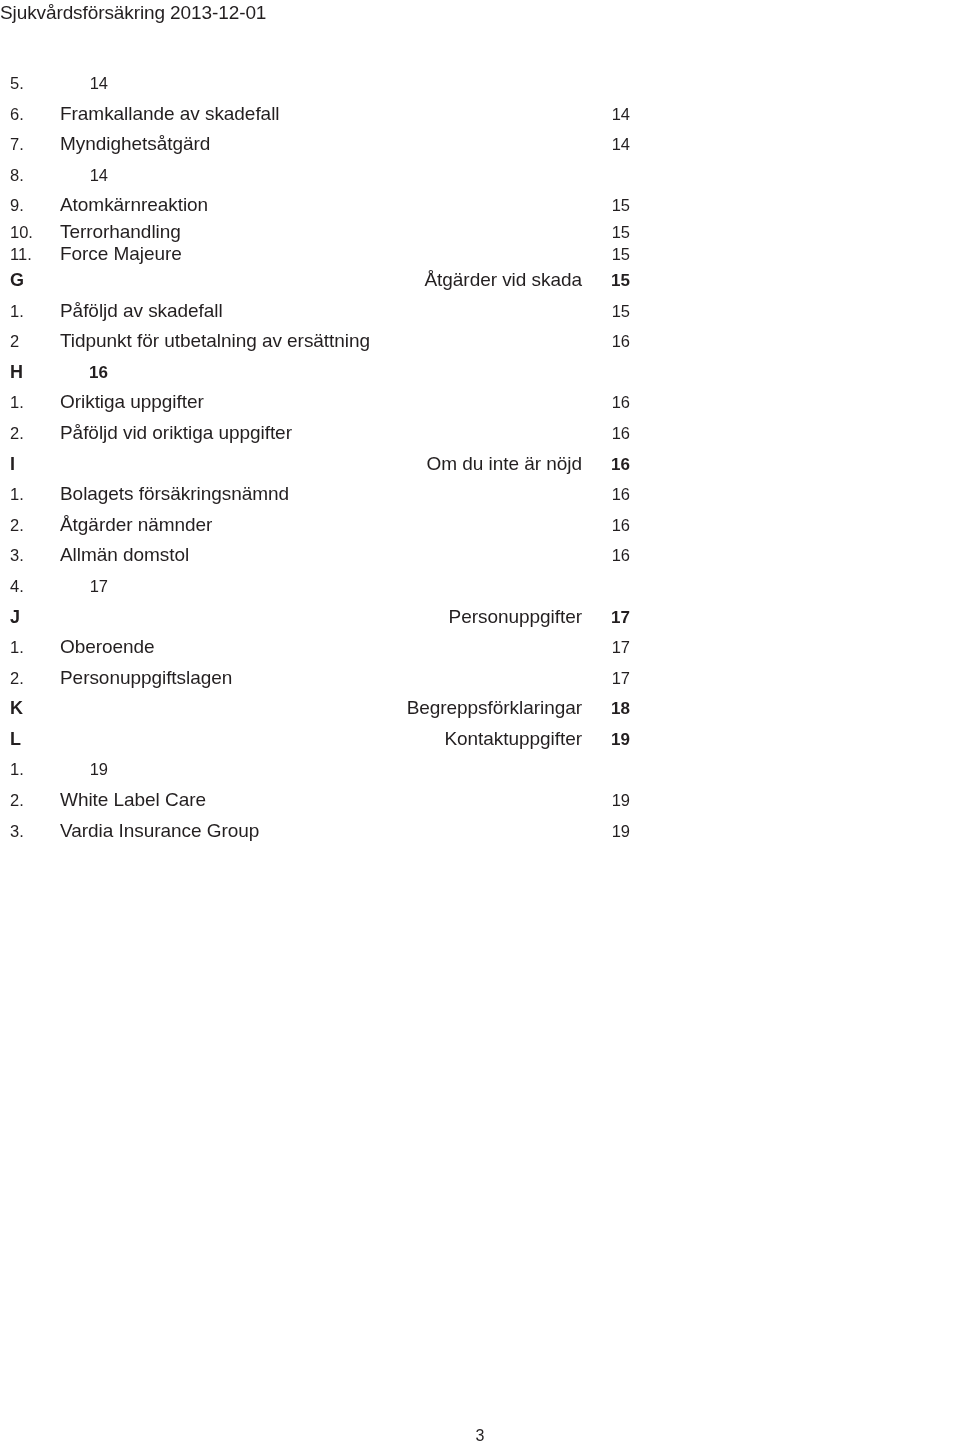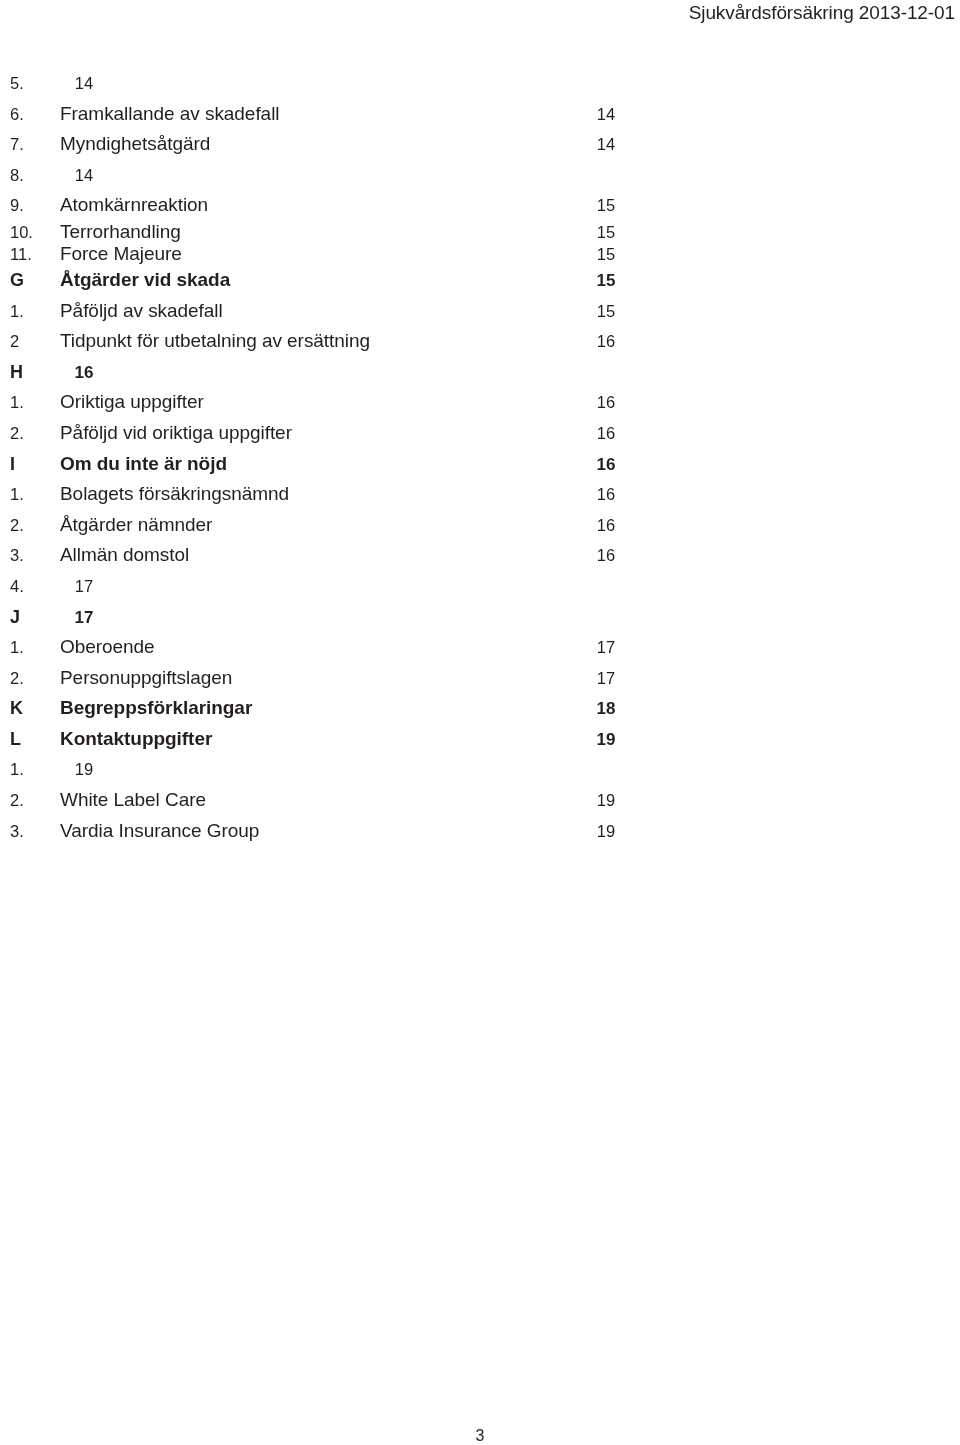--- a/index.html
+++ b/index.html
@@ -18,21 +18,20 @@
   }
 
   
   .page-header {
     position: absolute;
     top: 0;
     left: 0;
     right: 5px;
     height: 40px;
     display: flex;
-    justify-content: flex-end;
     align-items: flex-start;
     padding-top: 2px;
   }
   .page-header .header-text {
     font-size: 19px;
     font-weight: 400;
     letter-spacing: -0.1px;
     color: #231f20;
     white-space: nowrap;
   }
@@ -67,33 +66,34 @@
     font-size: 19px;
     font-weight: 400;
     color: #231f20;
     letter-spacing: -0.05px;
     white-space: nowrap;
   }
 
   .toc-page {
     width: 48px;
     flex: 0 0 48px;
-    text-align: center;
+    text-align: right;
     font-size: 16.5px;
     font-weight: 400;
     color: #231f20;
   }
 
   
   .toc-row.section .toc-num {
     font-weight: 700;
     font-size: 18px;
   }
   .toc-row.section .toc-title {
-    font-weight: 700;
+    font-weight: 400;
+    text-align: right;
   }
   .toc-row.section .toc-page {
     font-weight: 700;
     font-size: 17px;
   }
 
   
   .page-folio {
     position: absolute;
     left: 0;
@@ -193,20 +193,21 @@
       <span class="toc-num">3.</span>
       <span class="toc-title">Allmän domstol</span>
       <span class="toc-page">16</span>
     </div>
     <div class="toc-row">
       <span class="toc-num">4.</span>
       <span class="toc-page">17</span>
     </div>
     <div class="toc-row section">
       <span class="toc-num">J</span>
+      <span class="toc-title">Personuppgifter</span>
       <span class="toc-page">17</span>
     </div>
     <div class="toc-row">
       <span class="toc-num">1.</span>
       <span class="toc-title">Oberoende</span>
       <span class="toc-page">17</span>
     </div>
     <div class="toc-row">
       <span class="toc-num">2.</span>
       <span class="toc-title">Personuppgiftslagen</span>

